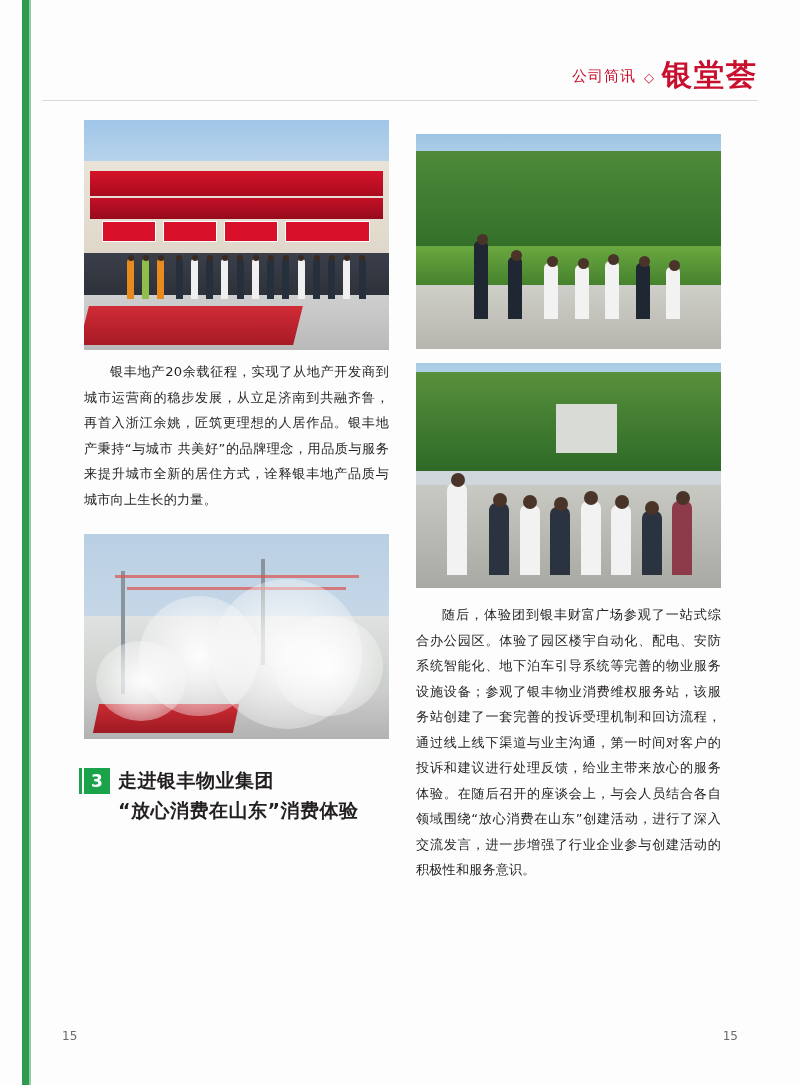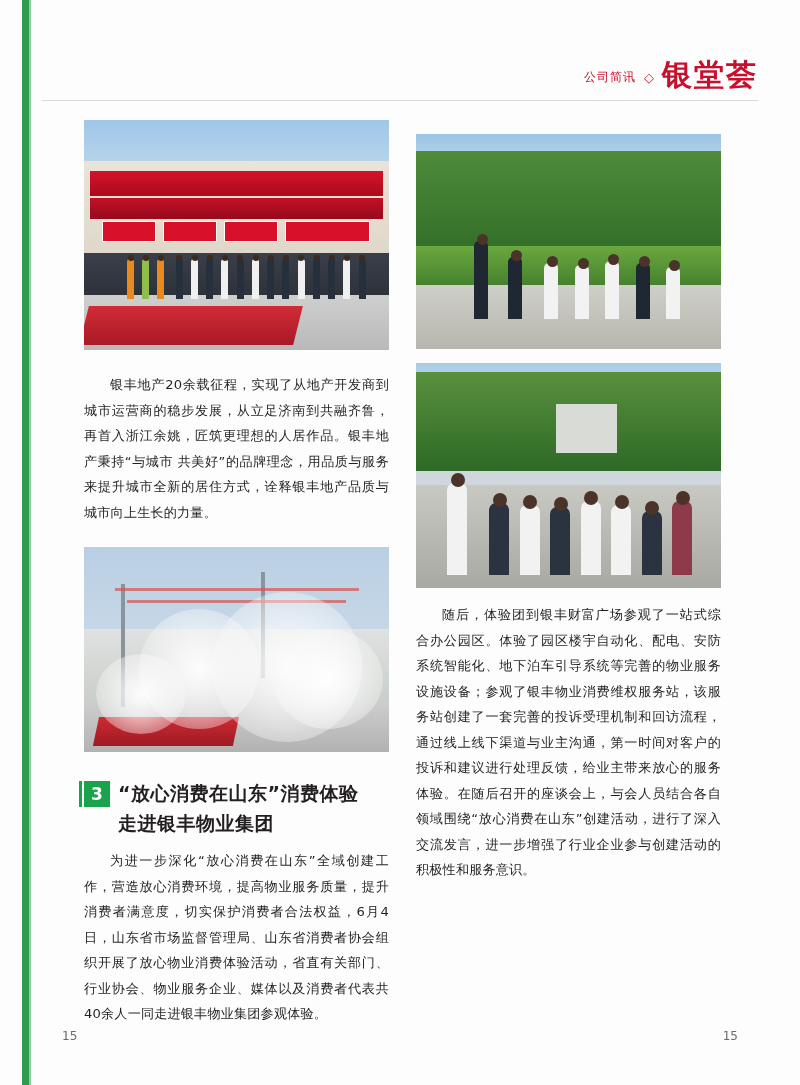--- a/index.html
+++ b/index.html
@@ -40,21 +40,21 @@
   
   .header {
     position: absolute;
     right: 42px;
     top: 60px;
     display: flex;
     align-items: flex-end;
     gap: 8px;
   }
   .header-label {
-    font-size: 12px;
+    font-size: 15px;
     color: #c8102e;
     letter-spacing: 1px;
     font-family: "DejaVu Sans", sans-serif;
     padding-bottom: 4px;
   }
   .header-sep {
     color: #c8102e;
     font-size: 13px;
     padding-bottom: 5px;
   }
@@ -187,21 +187,21 @@
     font-size: 13.1px;
     line-height: 25.5px;
     color: #231f20;
     text-align: justify;
     font-family: "DejaVu Sans", sans-serif;
     letter-spacing: 0.2px;
     margin: 0;
   }
   .para.indent { text-indent: 26px; }
   .para + .para { margin-top: 0; }
-  .caption-block { margin-top: 22px; }
+  .caption-block { margin-top: 9px; }
 
   
   .section-head {
     margin-top: 26px;
     display: flex;
     align-items: flex-start;
     gap: 8px;
   }
   .num-badge {
     width: 26px; height: 26px;
@@ -324,27 +324,26 @@
       <div class="p2-smoke" style="left:18%; top:30%; width:120px; height:120px;"></div>
       <div class="p2-smoke" style="left:42%; top:22%; width:150px; height:150px;"></div>
       <div class="p2-smoke" style="left:62%; top:40%; width:110px; height:100px;"></div>
       <div class="p2-smoke" style="left:4%; top:52%; width:90px; height:80px;"></div>
 
     </div>
 
     <div class="section-head">
       <div class="num-badge">3</div>
       <div class="head-text">
+        <div>走进银丰物业集团</div>
         <div>“放心消费在山东”消费体验</div>
-        <div>走进银丰物业集团</div>
       </div>
     </div>
 
     <div style="margin-top:10px;">
-      <p class="para indent">为进一步深化“放心消费在山东”全域创建工作，营造放心消费环境，提高物业服务质量，提升消费者满意度，切实保护消费者合法权益，6月4日，山东省市场监督管理局、山东省消费者协会组织开展了放心物业消费体验活动，省直有关部门、行业协会、物业服务企业、媒体以及消费者代表共40余人一同走进银丰物业集团参观体验。</p>
     </div>
   </div>
 
   <div class="col-right">
 
 
     <div style="margin-top:14px;">
       <div class="photo photo3">
         <div class="p3-sky"></div>
         <div class="p3-trees"></div>

